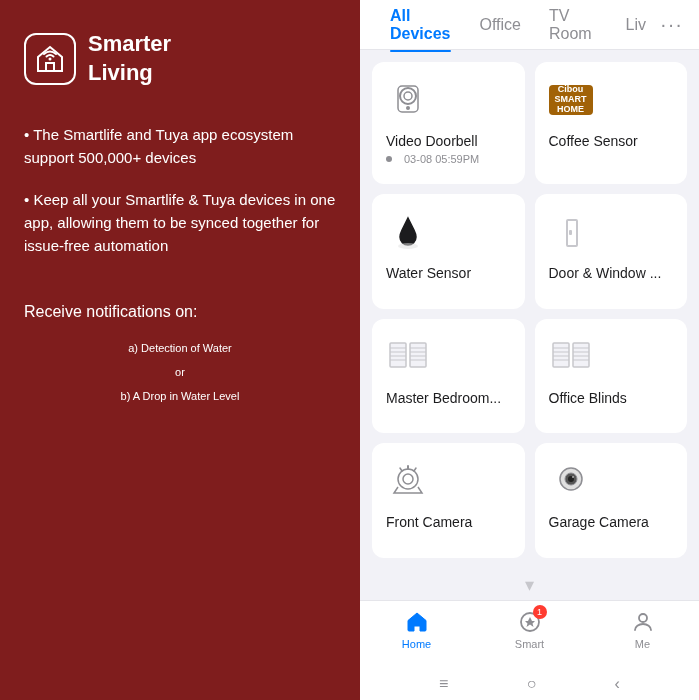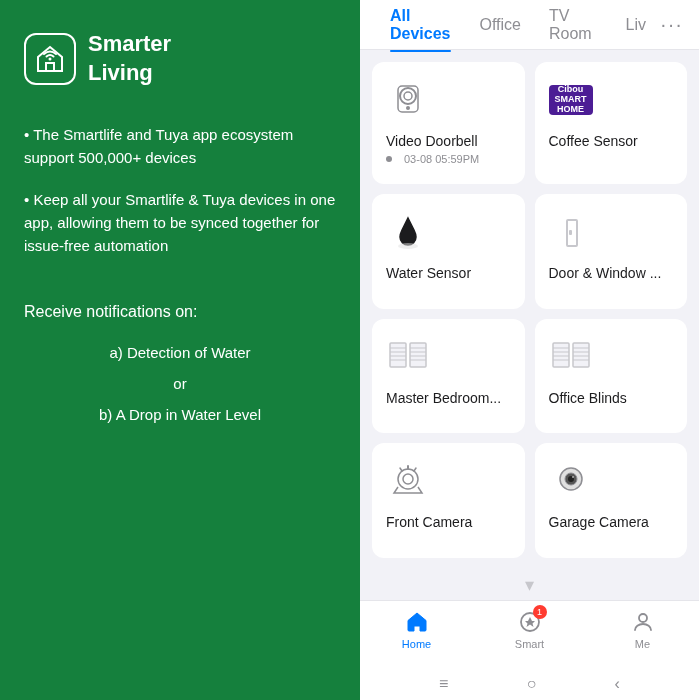--- a/index.html
+++ b/index.html
@@ -7,21 +7,21 @@
       width: 699px;
       height: 700px;
       display: flex;
       font-family: -apple-system, BlinkMacSystemFont, 'Segoe UI', sans-serif;
       overflow: hidden;
     }
 
     
     .left-panel {
       width: 360px;
-      background: #15803d;
+      background: #7f1d1d;
       color: #fff;
       padding: 30px 24px;
       flex-shrink: 0;
       display: flex;
       flex-direction: column;
     }
 
     .logo-area {
       display: flex;
       align-items: center;
@@ -55,21 +55,21 @@
       margin-bottom: 18px;
     }
 
     .receive-title {
       font-size: 16px;
       font-weight: 400;
       margin-bottom: 18px;
     }
 
     .detection-items {
-      font-size: 15px;
+      font-size: 11px;
       line-height: 1.8;
       text-align: center;
     }
 
     .detection-items p {
       margin-bottom: 4px;
     }
 
     .detection-items .or {
       font-style: normal;
@@ -245,21 +245,21 @@
 
     .android-nav span {
       font-size: 16px;
       color: #8e8e93;
     }
 
     
     .cibou-badge {
       width: 44px;
       height: 30px;
-      background: #4c1d95;
+      background: #a16207;
       border-radius: 4px;
       display: flex;
       align-items: center;
       justify-content: center;
       font-size: 9px;
       font-weight: 700;
       color: #fff;
       line-height: 1.1;
       text-align: center;
       padding: 2px;

